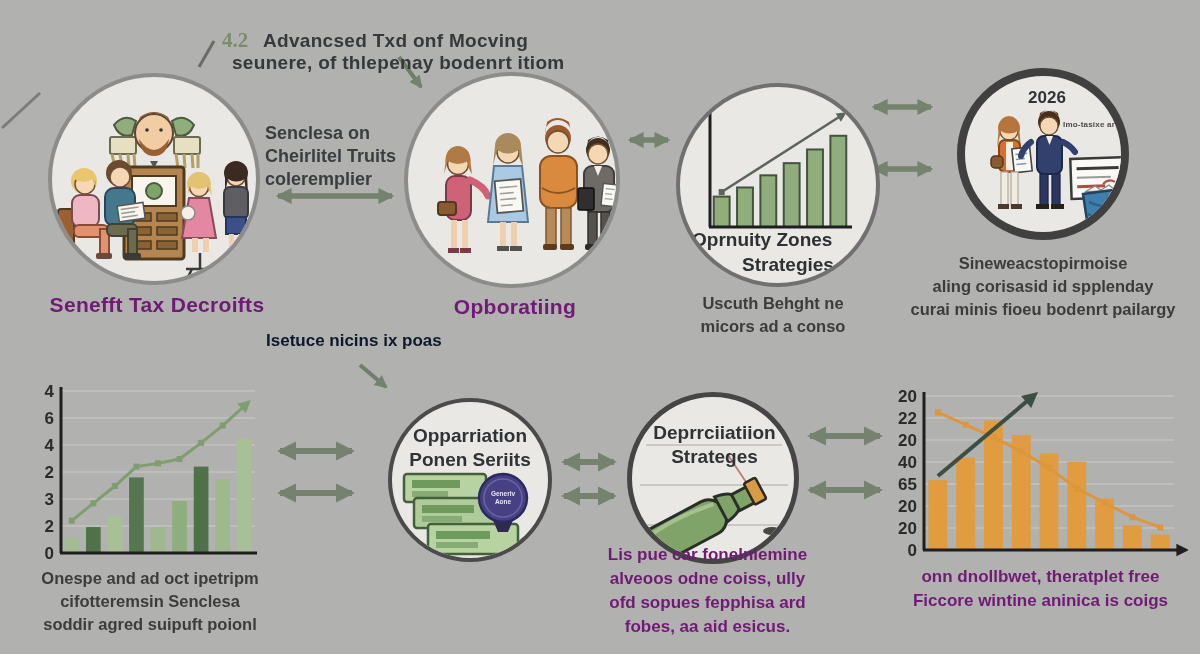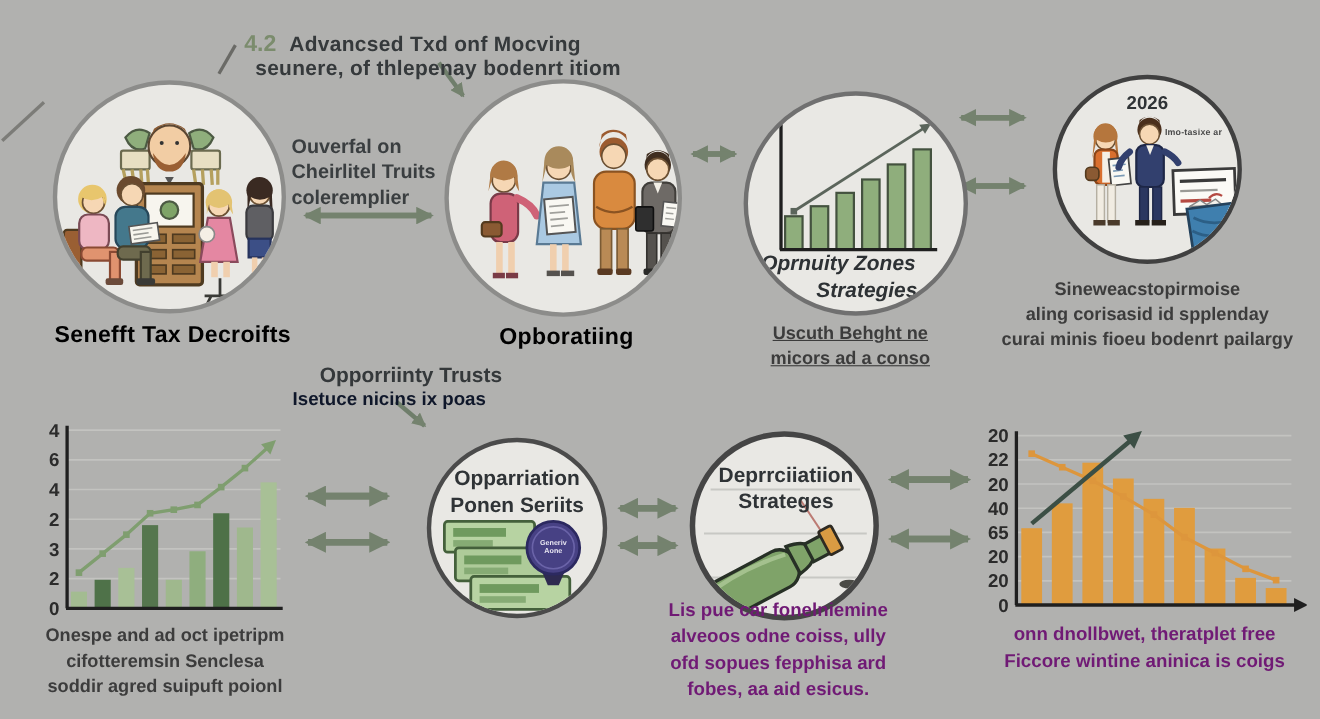--- a/index.html
+++ b/index.html
@@ -6,21 +6,21 @@
   #canvas{
     position:relative;width:1200px;height:654px;overflow:hidden;
     background:#b1b1af;font-family:"Liberation Sans",sans-serif;
   }
   .circle{position:absolute;border-radius:50%;background:#e9e8e4;box-sizing:border-box;overflow:hidden;}
   .abs{position:absolute;}
   .txt{position:absolute;color:#35393b;}
   .hline1{font-weight:700;font-size:19px;letter-spacing:.3px;}
   .hnum{font-weight:700;font-size:21px;color:#7b8c6d;}
   .note{font-weight:700;font-size:18px;line-height:23px;color:#3a3e40;}
-  .biglabel{font-weight:700;font-size:21px;color:#000000;letter-spacing:.3px;}
+  .biglabel{font-weight:700;font-size:21px;color:#701a75;letter-spacing:.3px;}
   .cap{font-weight:600;font-size:16.5px;line-height:23px;color:#3c3c3c;text-align:center;}
   .cap4{font-weight:600;font-size:17px;line-height:24px;color:#701a75;text-align:center;}
   .ctitle{font-weight:700;font-size:19px;line-height:24px;color:#2f3336;text-align:center;}
   .zones-title{font-weight:700;font-size:19px;line-height:25px;color:#2d3134;}
   .badge-txt{font-weight:700;font-size:6.5px;line-height:8px;color:#e8e6f2;text-align:center;}
   .sign-txt{font-weight:700;font-size:8px;color:#4a4a4a;letter-spacing:.2px;}
   .year{font-weight:700;font-size:17px;color:#2f3336;text-align:center;}
   svg{display:block;}
 </style>
 </head>
@@ -59,26 +59,26 @@
       <line x1="880" y1="490" x2="810" y2="490" stroke-width="6" marker-end="url(#ah)"></line>
     </g>
     <g>
       <line x1="399" y1="57" x2="421" y2="87" stroke="#6f7e6b" stroke-width="4" marker-end="url(#ah)"></line>
       <line x1="360" y1="365" x2="386" y2="387" stroke="#6f7e6b" stroke-width="4" marker-end="url(#ah)"></line>
       <line x1="199" y1="67" x2="214" y2="41" stroke="#6a6a66" stroke-width="3"></line>
       <line x1="2" y1="128" x2="40" y2="93" stroke="#7c7c78" stroke-width="3"></line>
     </g>
   </svg>
 
-  <div class="txt hnum" style="left:222px;top:28px;">4.2</div>
+  <div class="txt hnum" style="left:222px;top:28px;font-family:Liberation Serif, serif;">4.2</div>
   <div class="txt hline1" style="left:263px;top:30px;">Advancsed Txd onf Mocving</div>
   <div class="txt hline1" style="left:232px;top:52px;">seunere, of thlepenay bodenrt itiom</div>
 
   <div class="txt note" style="left:265px;top:122px;">
-    <div>Ouverfal on</div>
+    <div>Senclesa on</div>
     <div>Cheirlitel Truits</div>
     <div>coleremplier</div>
   </div>
 
   <div class="circle" style="left:48px;top:73px;width:212px;height:212px;border:4px solid #8c8c8a;">
     <svg width="204" height="204" viewBox="0 0 204 204">
 
       <g>
         <path d="M62,48 q10,-12 22,-4 l-4,14 q-12,4 -18,-10z" fill="#8fae7c" stroke="#4c5a43" stroke-width="2"></path>
         <path d="M142,48 q-10,-12 -22,-4 l4,14 q12,4 18,-10z" fill="#8fae7c" stroke="#4c5a43" stroke-width="2"></path>
@@ -217,45 +217,45 @@
         </g>
         <rect x="180" y="136" width="9" height="34" fill="#55524e" stroke="#33312e" stroke-width="1.5"></rect>
         <rect x="193" y="136" width="9" height="34" fill="#55524e" stroke="#33312e" stroke-width="1.5"></rect>
         <rect x="177" y="168" width="13" height="6" rx="2" fill="#2a2a28"></rect>
         <rect x="192" y="168" width="13" height="6" rx="2" fill="#2a2a28"></rect>
       </g>
     </svg>
   </div>
   <div class="txt biglabel" style="left:420px;top:295px;width:190px;text-align:center;">Opboratiing</div>
 
-  <div class="circle" style="left:676px;top:83px;width:204px;height:204px;border:4px solid #707070;font-style:italic;">
+  <div class="circle" style="left:676px;top:83px;width:204px;height:204px;border:4px solid #707070;">
     <svg width="168" height="138" viewBox="0 0 168 138" style="position:absolute;left:16px;top:16px;">
         <rect x="17.733333333333334" y="93.60000000000001" width="15.866666666666667" height="30.39999999999999" fill="#8fae7c" stroke="#44523f" stroke-width="2"></rect>
         <rect x="41.06666666666666" y="84.48" width="15.866666666666667" height="39.519999999999996" fill="#8fae7c" stroke="#44523f" stroke-width="2"></rect>
         <rect x="64.39999999999999" y="72.32" width="15.866666666666667" height="51.68000000000001" fill="#8fae7c" stroke="#44523f" stroke-width="2"></rect>
         <rect x="87.73333333333333" y="60.16" width="15.866666666666667" height="63.84" fill="#8fae7c" stroke="#44523f" stroke-width="2"></rect>
         <rect x="111.06666666666666" y="46.480000000000004" width="15.866666666666667" height="77.52" fill="#8fae7c" stroke="#44523f" stroke-width="2"></rect>
         <rect x="134.39999999999998" y="32.8" width="15.866666666666667" height="91.2" fill="#8fae7c" stroke="#44523f" stroke-width="2"></rect>
         <line x1="25.666666666666664" y1="89.04" x2="144.66666666666666" y2="13.040000000000006" stroke="#5b655b" stroke-width="2.5"></line>
         <polygon points="150.56616519289855,9.2722530420704 144.94429012672464,18.67674775153417 139.6694443856232,10.41744981480953" fill="#5b655b"></polygon>
         <rect x="22.666666666666664" y="86.04" width="6" height="6" fill="#5b655b"></rect>
         <line x1="14" y1="6" x2="14" y2="124" stroke="#1f1f1f" stroke-width="3"></line>
         <line x1="13" y1="124" x2="156" y2="124" stroke="#1f1f1f" stroke-width="3"></line>
       </svg>
     <div class="abs zones-title" style="left:0;top:140px;width:196px;">
       <div style="padding-left:12px;text-align:left;">Oprnuity Zones</div>
       <div style="text-align:center;padding-left:20px;">Strategies</div>
     </div>
   </div>
-  <div class="txt cap" style="left:680px;top:292px;width:186px;text-decoration:underline;">
+  <div class="txt cap" style="left:680px;top:292px;width:186px;">
     <div>Uscuth Behght ne</div>
     <div>micors ad a conso</div>
   </div>
 
-  <div class="circle" style="left:957px;top:68px;width:172px;height:172px;border:4px solid #404040;">
+  <div class="circle" style="left:957px;top:68px;width:172px;height:172px;border:8px solid #404040;">
     <div class="abs year" style="left:42px;top:12px;width:80px;">2026</div>
     <div class="abs sign-txt" style="left:98px;top:44px;width:64px;">Imo-tasixe ar</div>
     <svg width="164" height="164" viewBox="0 0 164 164">
 
       <g>
         <circle cx="44" cy="52" r="11" fill="#b5763d"></circle>
         <circle cx="44" cy="55" r="9" fill="#f6d7b4" stroke="#6b5033" stroke-width="1.3"></circle>
         <path d="M34,50 a10,10 0 0,1 20,0 l2,22 q-4,-8 -3,-17 q-9,5 -17,0 l-4,17z" fill="#b5763d"></path>
         <rect x="34" y="64" width="21" height="32" rx="6" fill="#d96f2e" stroke="#8a4518" stroke-width="2"></rect>
         <rect x="41" y="66" width="7" height="28" fill="#f4efe6"></rect>
@@ -300,21 +300,20 @@
       </g>
     </svg>
   </div>
   <div class="txt cap" style="left:898px;top:252px;width:290px;">
     <div>Sineweacstopirmoise</div>
     <div>aling corisasid id spplenday</div>
     <div>curai minis fioeu bodenrt pailargy</div>
   </div>
 
   <div class="txt" style="left:266px;top:331px;width:215px;text-align:center;">
-    <div style="font-weight:700;font-size:19px;color:#34383a;">Opporriinty Trusts</div>
     <div style="font-weight:700;font-size:17px;color:#0f172a;text-align:left;">Isetuce nicins ix poas</div>
   </div>
 
   <svg class="abs" width="242" height="186" viewBox="0 0 242 186" style="left:27px;top:381px;">
       <line x1="34" y1="10" x2="228" y2="10" stroke="#c3c3c0" stroke-width="1.5"></line>
       <text x="27" y="16" text-anchor="end" font-size="17" font-weight="700" fill="#2b2b2b" font-family="Liberation Sans, sans-serif">4</text>
       <line x1="34" y1="37" x2="228" y2="37" stroke="#c3c3c0" stroke-width="1.5"></line>
       <text x="27" y="43" text-anchor="end" font-size="17" font-weight="700" fill="#2b2b2b" font-family="Liberation Sans, sans-serif">6</text>
       <line x1="34" y1="64" x2="228" y2="64" stroke="#c3c3c0" stroke-width="1.5"></line>
       <text x="27" y="70" text-anchor="end" font-size="17" font-weight="700" fill="#2b2b2b" font-family="Liberation Sans, sans-serif">4</text>

